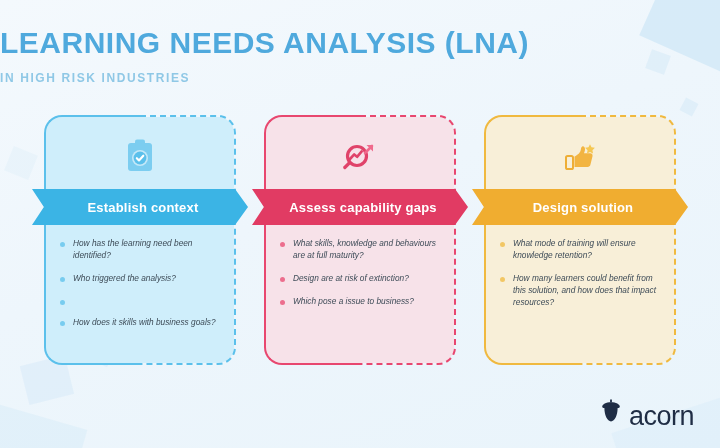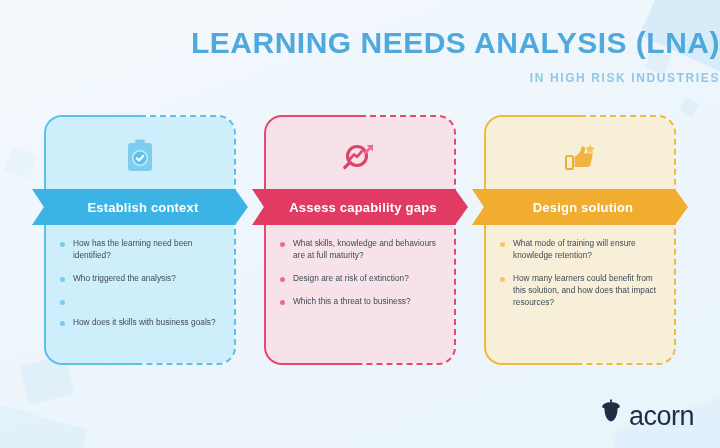--- a/index.html
+++ b/index.html
@@ -35,38 +35,37 @@
   .deco-e { width: 20px;  height: 20px;  left: 92px;   bottom: 84px;transform: rotate(24deg); opacity:.40;}
   .deco-f { width: 120px; height: 70px;  left: -40px;  bottom: -34px; transform: rotate(16deg); opacity:.35;}
   .deco-g { width: 150px; height: 80px;  right: -50px; bottom: -40px; transform: rotate(-18deg); opacity:.30;}
   .deco-h { width: 18px;  height: 18px;  right: 150px; top: 120px;  transform: rotate(18deg); opacity:.30;}
   .deco-i { width: 26px;  height: 26px;  left: 8px;    top: 150px;  transform: rotate(22deg); opacity:.22;}
 
   
   .header {
     position: absolute;
     top: 26px; left: 0; right: 0;
-    text-align: right;
+    text-align: left;
     z-index: 3;
   }
   .title {
     font-size: 30px;
     font-weight: bold;
     letter-spacing: .5px;
     color: #4fa9dd;
     margin: 0;
     line-height: 1.1;
   }
   .subtitle {
     margin: 12px 0 0 0;
     font-size: 12px;
     letter-spacing: 1.6px;
     color: #8fc8e6;
     font-weight: 600;
-    padding-left: 44px;
   }
 
   
   .columns {
     position: absolute;
     top: 115px;
     left: 44px;
     right: 44px;
     height: 250px;
     display: flex;
@@ -146,20 +145,21 @@
     padding-left: 6px;
   }
 
   
   .bullets {
     position: absolute;
     top: 122px;
     left: 16px;
     right: 10px;
     z-index: 3;
+    font-style: italic;
   }
   .bullet {
     display: flex;
     align-items: flex-start;
     margin-bottom: 11px;
   }
   .dot {
     flex: 0 0 auto;
     width: 5px; height: 5px;
     border-radius: 50%;
@@ -273,21 +273,21 @@
         <div class="bullet">
           <span class="dot"></span>
           <span class="bullet-text">What skills, knowledge and behaviours are at full maturity?</span>
         </div>
         <div class="bullet">
           <span class="dot"></span>
           <span class="bullet-text">Design are at risk of extinction?</span>
         </div>
         <div class="bullet">
           <span class="dot"></span>
-          <span class="bullet-text">Which this a threat to business?</span>
+          <span class="bullet-text">Which pose a issue to business?</span>
         </div>
       </div>
     </div>
 
     <div class="col" style="--accent:#f0b93f; --fill:#f8efd8; --banner:#f0ad30;">
       <div class="card">
         <div class="card-fill"></div>
         <div class="edge-solid"></div>
         <div class="edge-dash"></div>
       </div>

